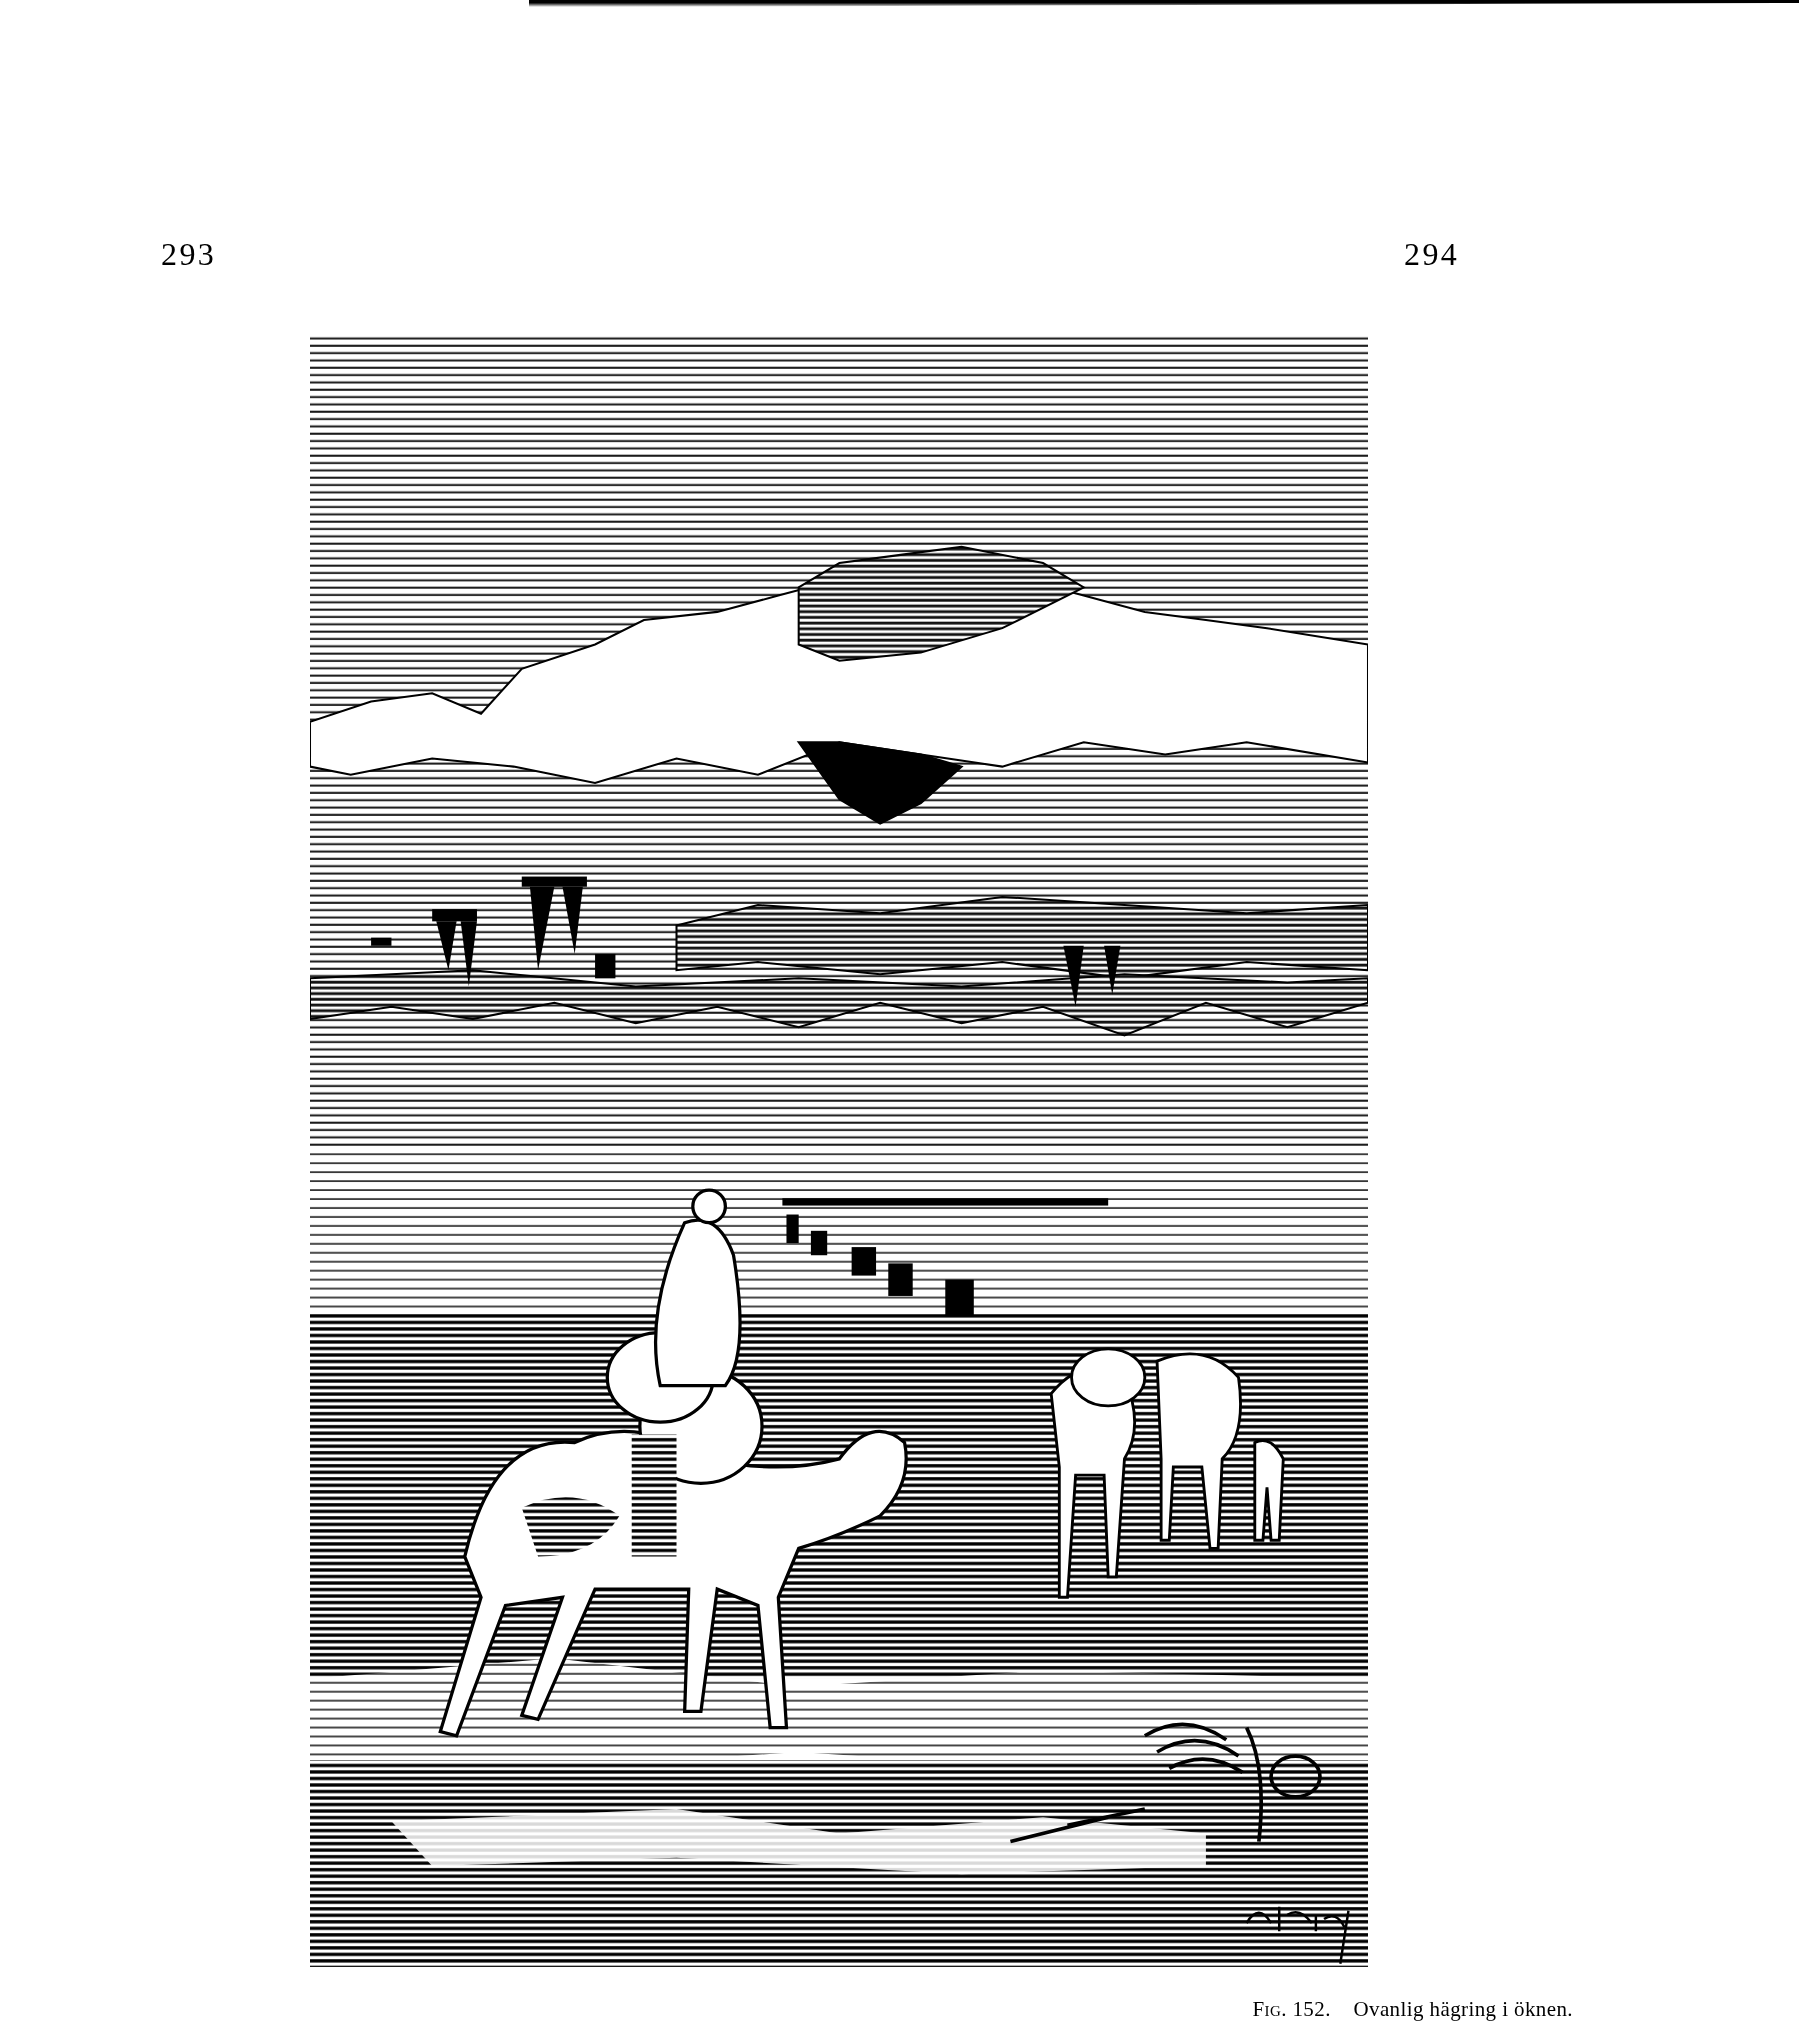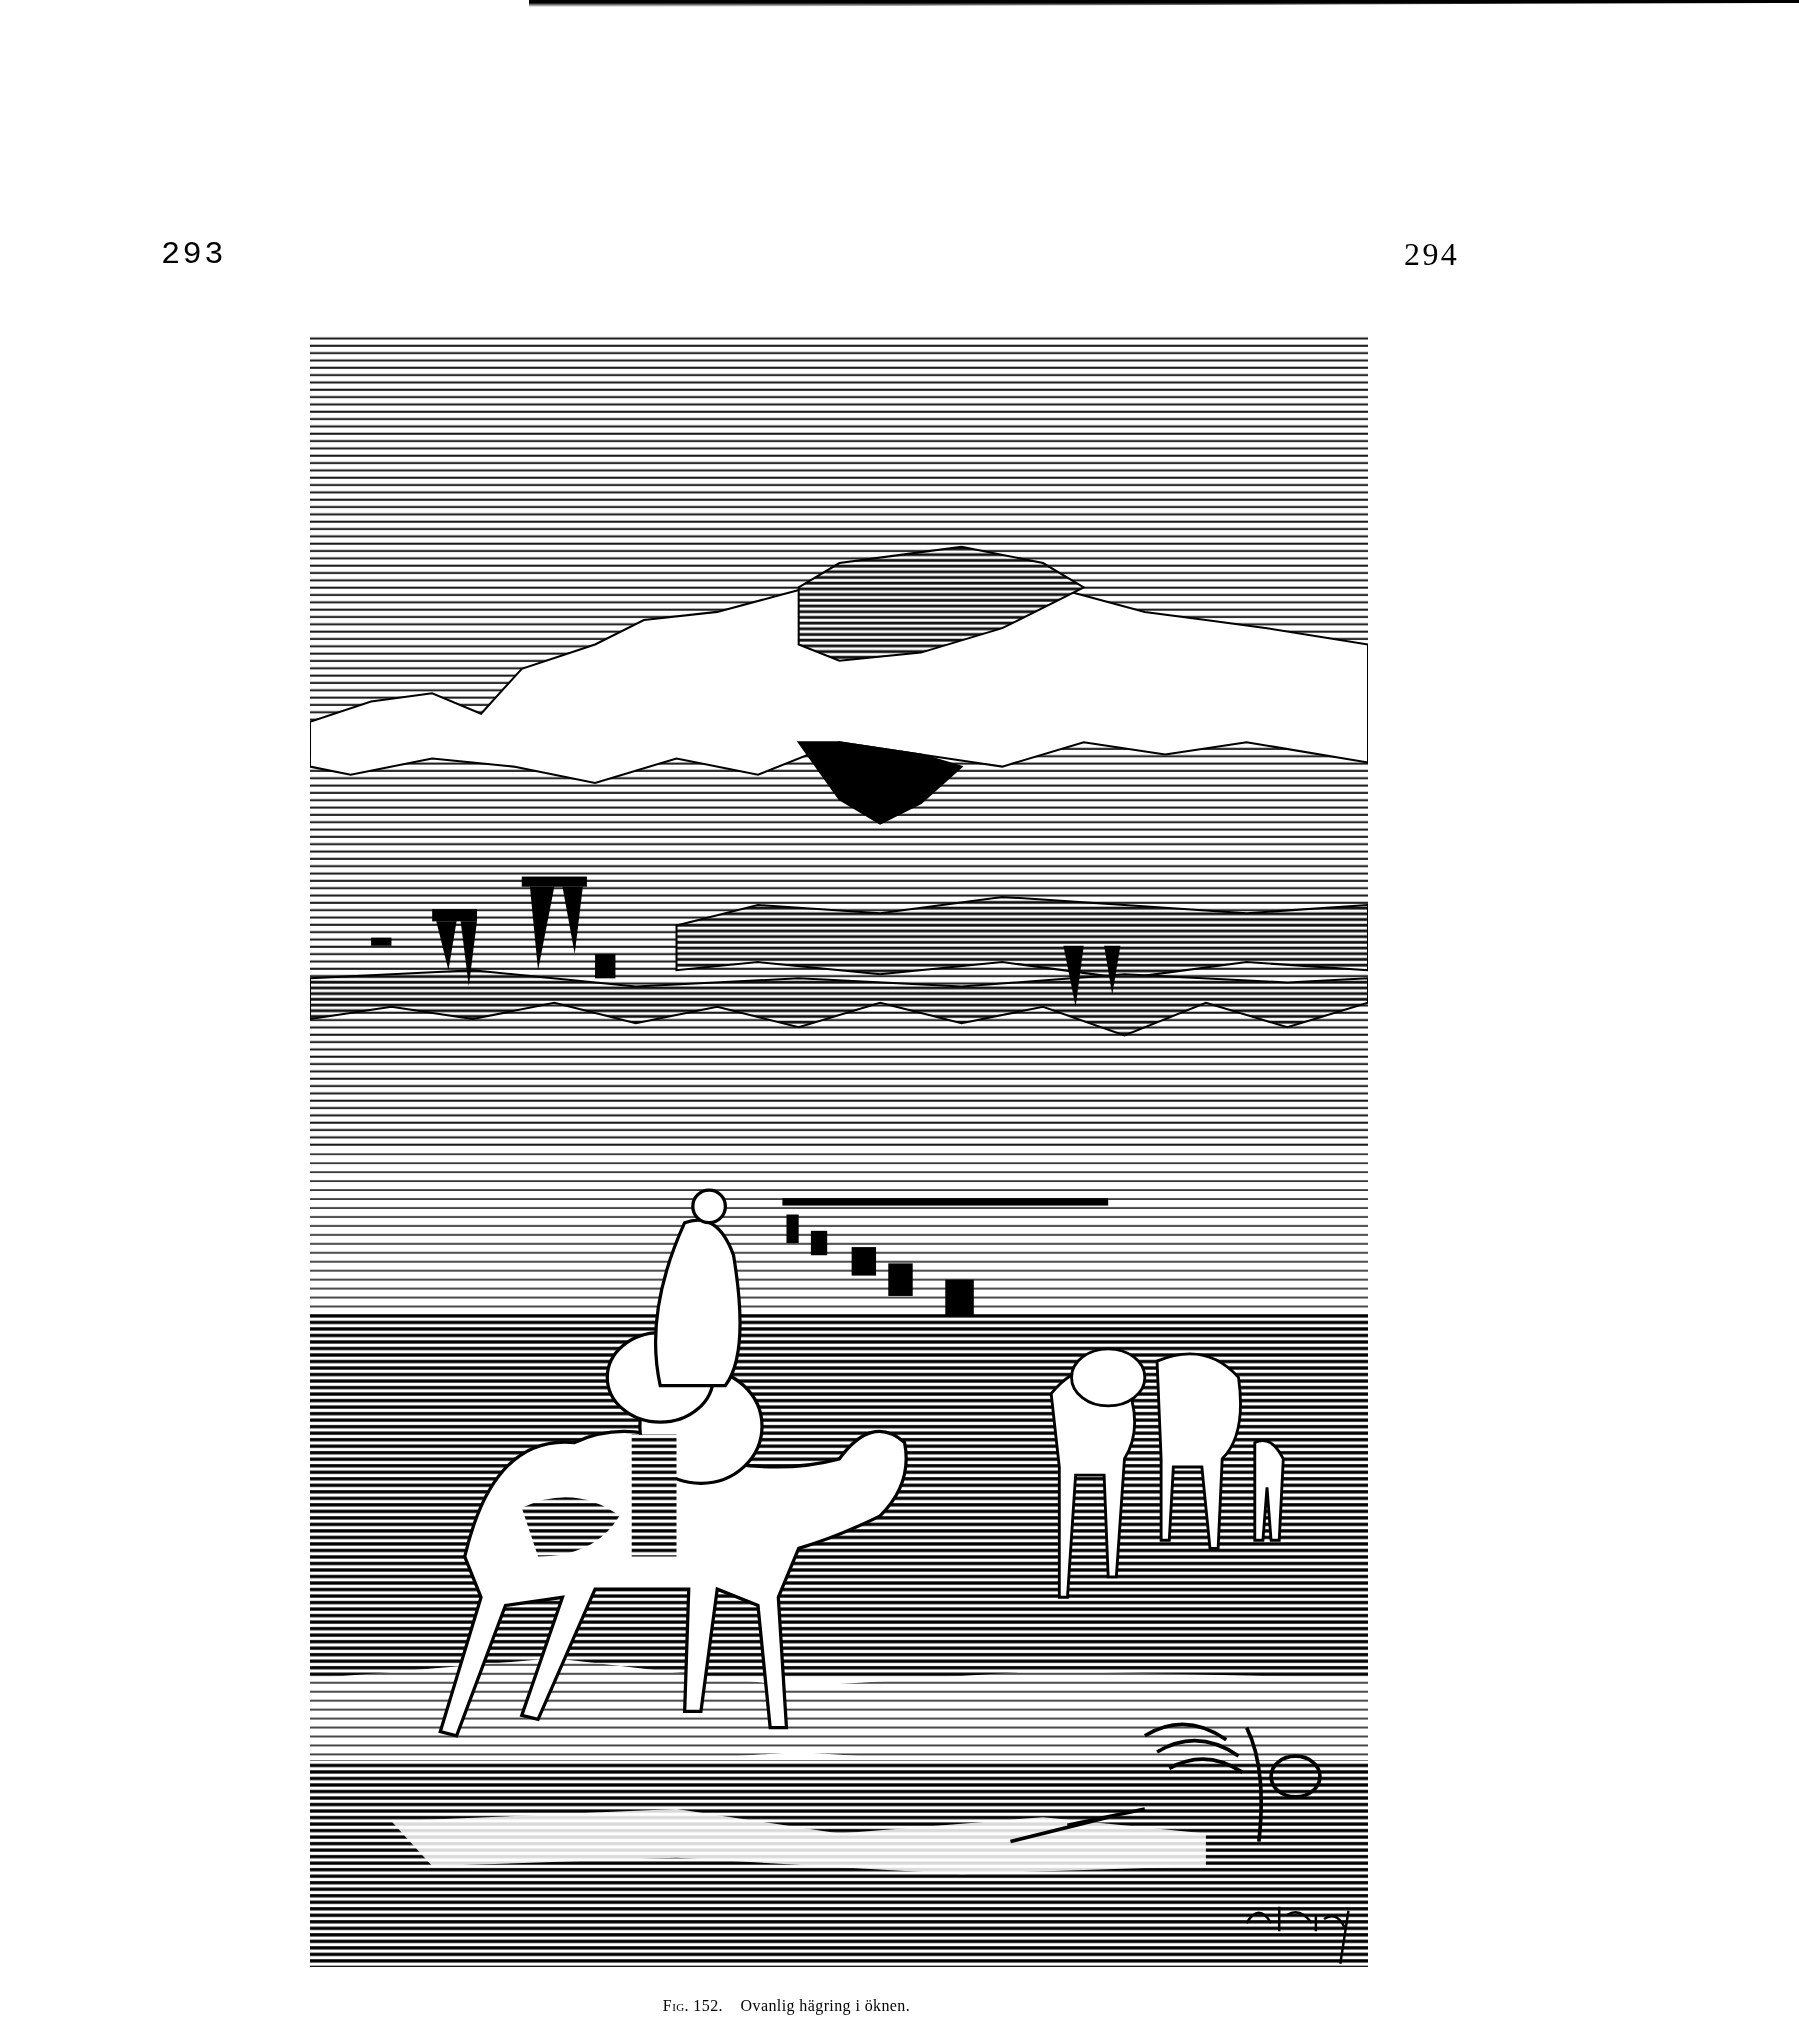--- a/index.html
+++ b/index.html
@@ -6,32 +6,32 @@
   body {
     width:1800px; height:2595px; position:relative; overflow:hidden;
     font-family:"Liberation Serif","DejaVu Serif",serif; color:#000;
   }
   .scan-top {
     position:absolute; left:529px; top:0; width:1270px; height:7.3px;
     background:linear-gradient(to bottom,#000 0%,#000 40%,rgba(0,0,0,0) 100%);
     clip-path:polygon(0 0,100% 0,100% 40%,0 100%);
   }
   .page-num { position:absolute; top:236px; font-size:32px; letter-spacing:2.4px; }
-  .page-num.left { left:161px;font-family:Liberation Mono, monospace; }
+  .page-num.left { left:161px; }
   .page-num.right { left:1404px; }
 
   .figure {
     position:absolute; left:310px; top:335px; width:1058px; height:1632px;
     overflow:hidden; background:#fff;
   }
   .figure svg { display:block; width:100%; height:100%; }
 
   .caption {
-    position:absolute; top:1997px; left:0; width:1573px; text-align:center;
-    font-size:16px; letter-spacing:0.4px;
+    position:absolute; top:1997px; left:0; width:1573px; text-align:right;
+    font-size:21px; letter-spacing:0.4px;
   }
   .caption .fig-label { font-variant:small-caps; }
 </style>
 </head>
 <body>
 
 <div class="scan-top"></div>
 
 <div class="page-num left">293</div>
 <div class="page-num right">294</div>

